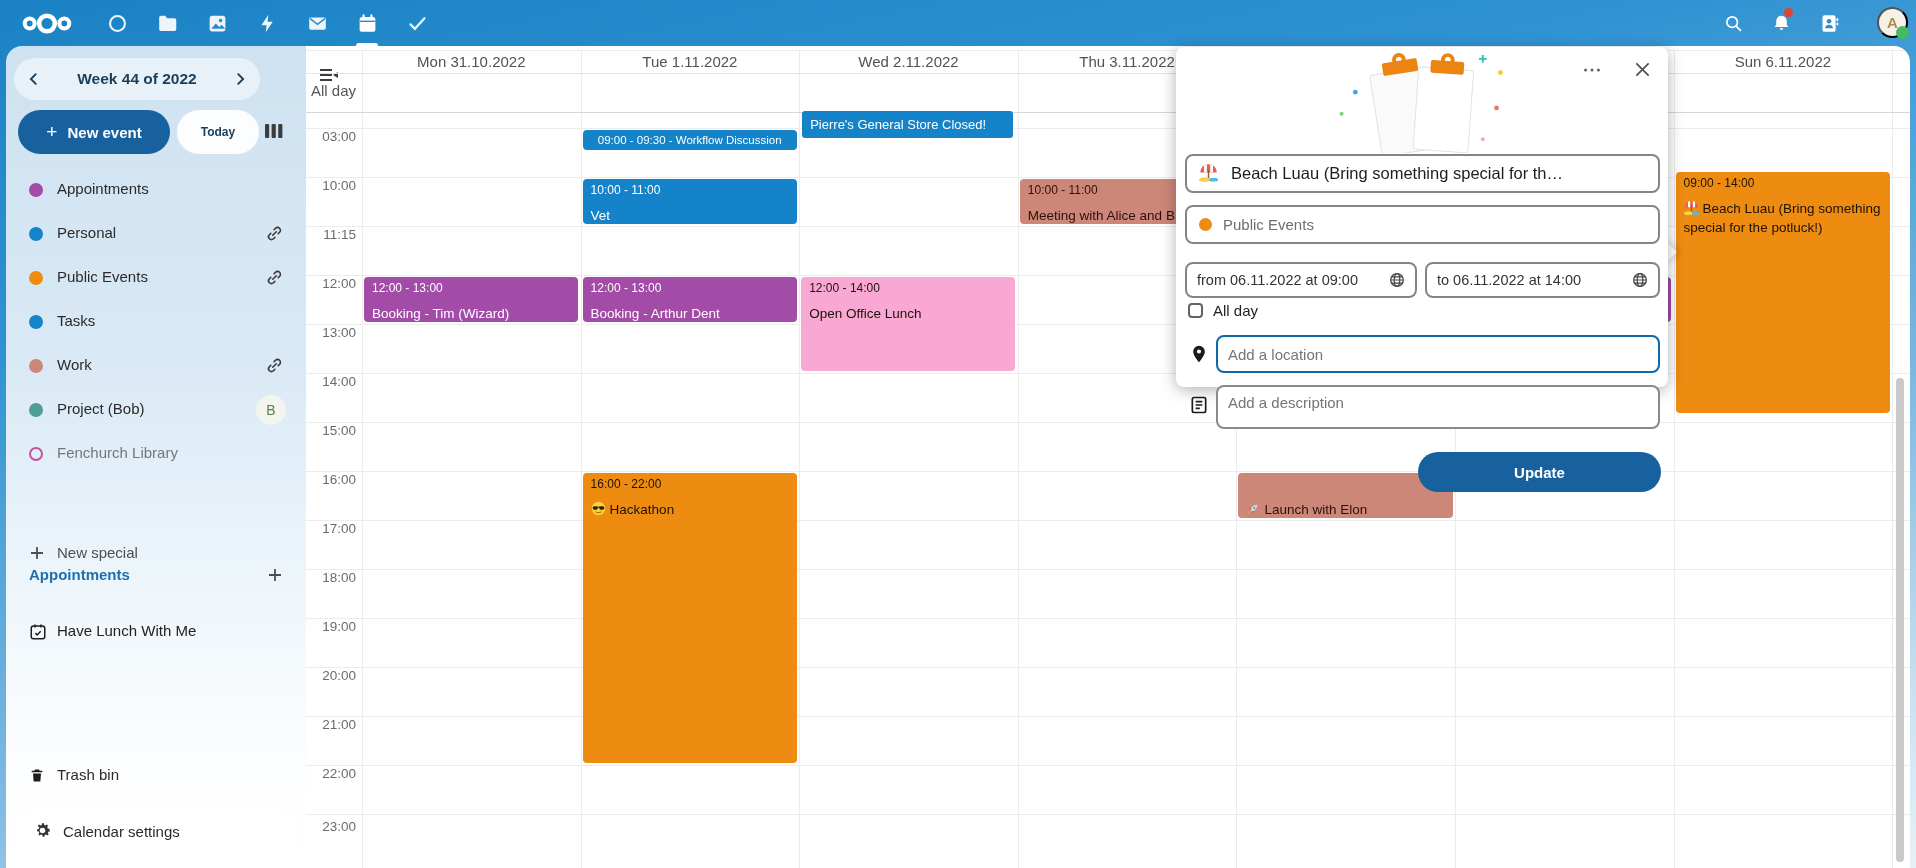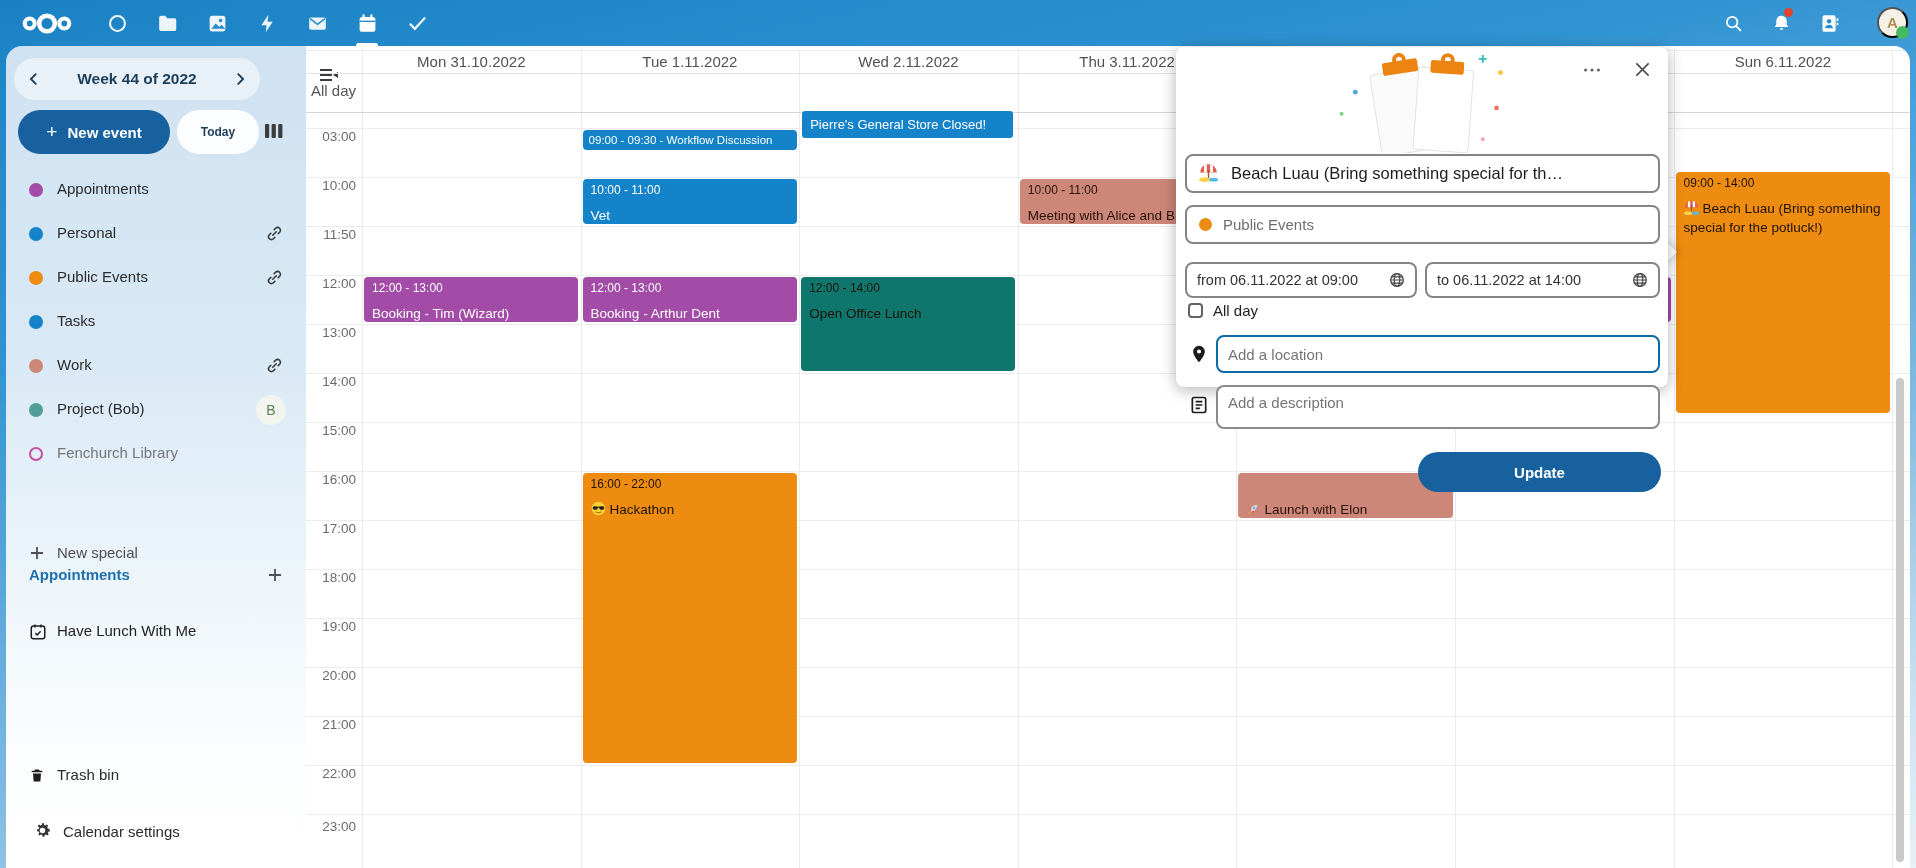--- a/index.html
+++ b/index.html
@@ -340,21 +340,21 @@
           <div class="vline" style="left: 1367.6px; height: 818px;"></div>
           <div class="vline" style="left: 1586.2px; height: 818px;"></div>
           <div class="hline" style="left: 0px; top: 4px; width: 1604px;"></div>
           <div class="hline" style="left: 0px; top: 27px; width: 1604px; background: rgb(227, 227, 227);"></div>
           <div class="hline" style="left: 0px; top: 66px; width: 1604px; background: rgb(214, 214, 214);"></div>
           <div class="hline" style="left: 0px; top: 82px; width: 1604px;"></div>
           <div class="time-label" style="top: 83px;">03:00</div>
           <div class="hline" style="left: 0px; top: 131px; width: 1604px;"></div>
           <div class="time-label" style="top: 132px;">10:00</div>
           <div class="hline" style="left: 0px; top: 180px; width: 1604px;"></div>
-          <div class="time-label" style="top: 181px;">11:50</div>
+          <div class="time-label" style="top: 181px;">11:15</div>
           <div class="hline" style="left: 0px; top: 229px; width: 1604px;"></div>
           <div class="time-label" style="top: 230px;">12:00</div>
           <div class="hline" style="left: 0px; top: 278px; width: 1604px;"></div>
           <div class="time-label" style="top: 279px;">13:00</div>
           <div class="hline" style="left: 0px; top: 327px; width: 1604px;"></div>
           <div class="time-label" style="top: 328px;">14:00</div>
           <div class="hline" style="left: 0px; top: 376px; width: 1604px;"></div>
           <div class="time-label" style="top: 377px;">15:00</div>
           <div class="hline" style="left: 0px; top: 425px; width: 1604px;"></div>
           <div class="time-label" style="top: 426px;">16:00</div>
@@ -368,38 +368,38 @@
           <div class="time-label" style="top: 622px;">20:00</div>
           <div class="hline" style="left: 0px; top: 670px; width: 1604px;"></div>
           <div class="time-label" style="top: 671px;">21:00</div>
           <div class="hline" style="left: 0px; top: 719px; width: 1604px;"></div>
           <div class="time-label" style="top: 720px;">22:00</div>
           <div class="hline" style="left: 0px; top: 768px; width: 1604px;"></div>
           <div class="time-label" style="top: 744px; margin-top: 29px;">23:00</div>
         </div>
       <div id="eventslayer">
           <div class="event allday" style="background: rgb(21, 131, 201); color: rgb(255, 255, 255); left: 496.2px; width: 211.2px; top: 34px; height: 27px; margin-top: 31px;">Pierre's General Store Closed!</div>
-          <div class="event inline" style="background: rgb(21, 131, 201); color: rgb(255, 255, 255); left: 276.6px; width: 214.2px; top: 83.5px; height: 20.5px;">09:00 - 09:30 - Workflow Discussion</div>
+          <div class="event inline" style="background: rgb(21, 131, 201); color: rgb(255, 255, 255); left: 276.6px; width: 214.2px; top: 83.5px; height: 20.5px; text-align: center;">09:00 - 09:30 - Workflow Discussion</div>
           <div class="event" style="background: rgb(21, 131, 201); color: rgb(255, 255, 255); left: 276.6px; width: 214.2px; top: 132.5px; height: 45.5px;">
             <div class="etime">10:00 - 11:00</div>
             <div class="etitle"><span>Vet</span></div>
           </div>
           <div class="event" style="background: rgb(205, 135, 121); color: rgb(42, 18, 11); left: 713.8px; width: 214.2px; top: 132.5px; height: 45.5px;">
             <div class="etime">10:00 - 11:00</div>
             <div class="etitle nowrap"><span>Meeting with Alice and B</span></div>
           </div>
           <div class="event" style="background: rgb(162, 75, 167); color: rgb(255, 255, 255); left: 58px; width: 214.2px; top: 230.5px; height: 45.5px;">
             <div class="etime">12:00 - 13:00</div>
             <div class="etitle"><span>Booking - Tim (Wizard)</span></div>
           </div>
           <div class="event" style="background: rgb(162, 75, 167); color: rgb(255, 255, 255); left: 276.6px; width: 214.2px; top: 230.5px; height: 45.5px;">
             <div class="etime">12:00 - 13:00</div>
             <div class="etitle"><span>Booking - Arthur Dent</span></div>
           </div>
-          <div class="event" style="background: #0f766e; color: rgb(28, 18, 6); left: 495.2px; width: 214.2px; top: 230.5px; height: 94.5px;">
+          <div class="event" style="background: #f9a8d4; color: rgb(28, 18, 6); left: 495.2px; width: 214.2px; top: 230.5px; height: 94.5px;">
             <div class="etime">12:00 - 14:00</div>
             <div class="etitle"><span>Open Office Lunch</span></div>
           </div>
           <div class="event" style="background: rgb(238, 139, 17); color: rgb(28, 18, 6); left: 276.6px; width: 214.2px; top: 426.5px; height: 290.5px;">
             <div class="etime">16:00 - 22:00</div>
             <div class="etitle"><svg class="emoji-ic" viewBox="0 0 16 16" width="15" height="15">
                 <circle cx="8" cy="8" r="7.2" fill="#fdd335"></circle>
                 <rect x="1.8" y="5.6" width="5.4" height="3.6" rx="1.7" fill="#222"></rect>
                 <rect x="8.8" y="5.6" width="5.4" height="3.6" rx="1.7" fill="#222"></rect>
                 <rect x="6.6" y="6" width="3" height="1.2" fill="#222"></rect>

